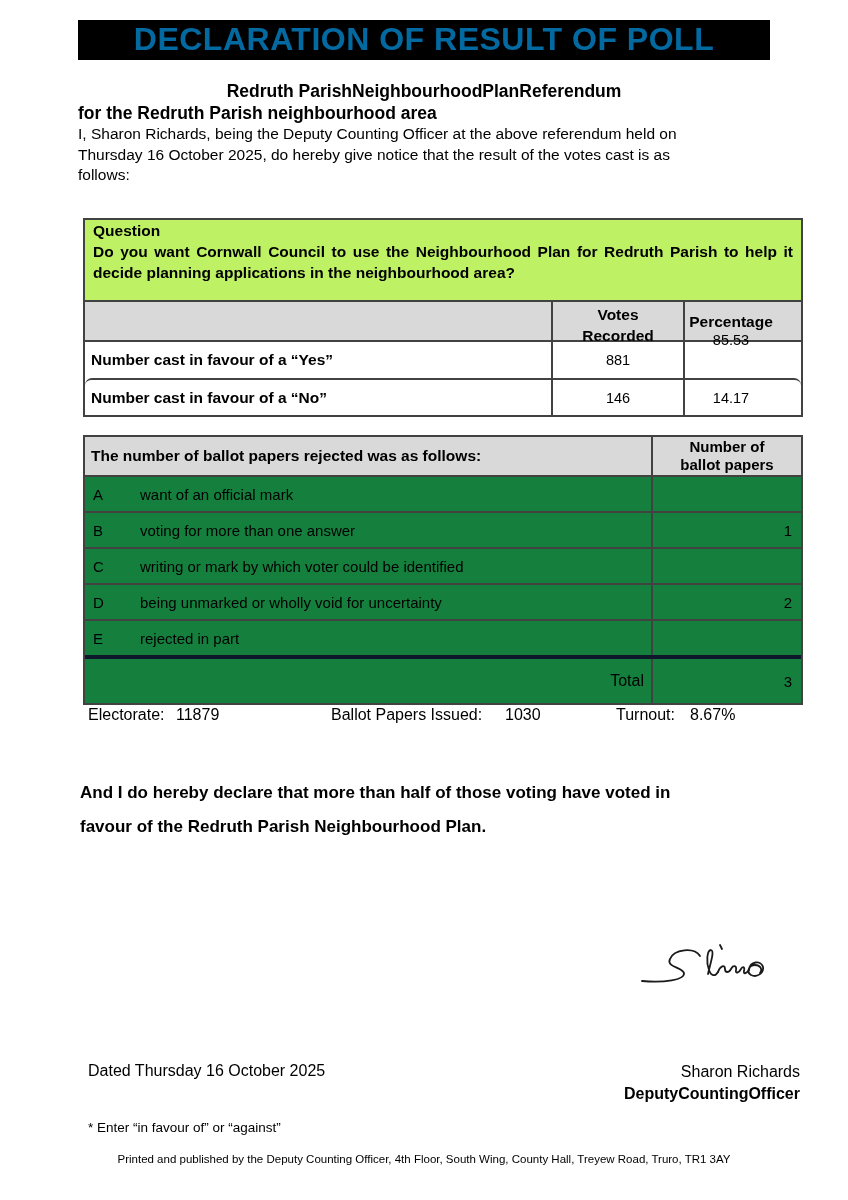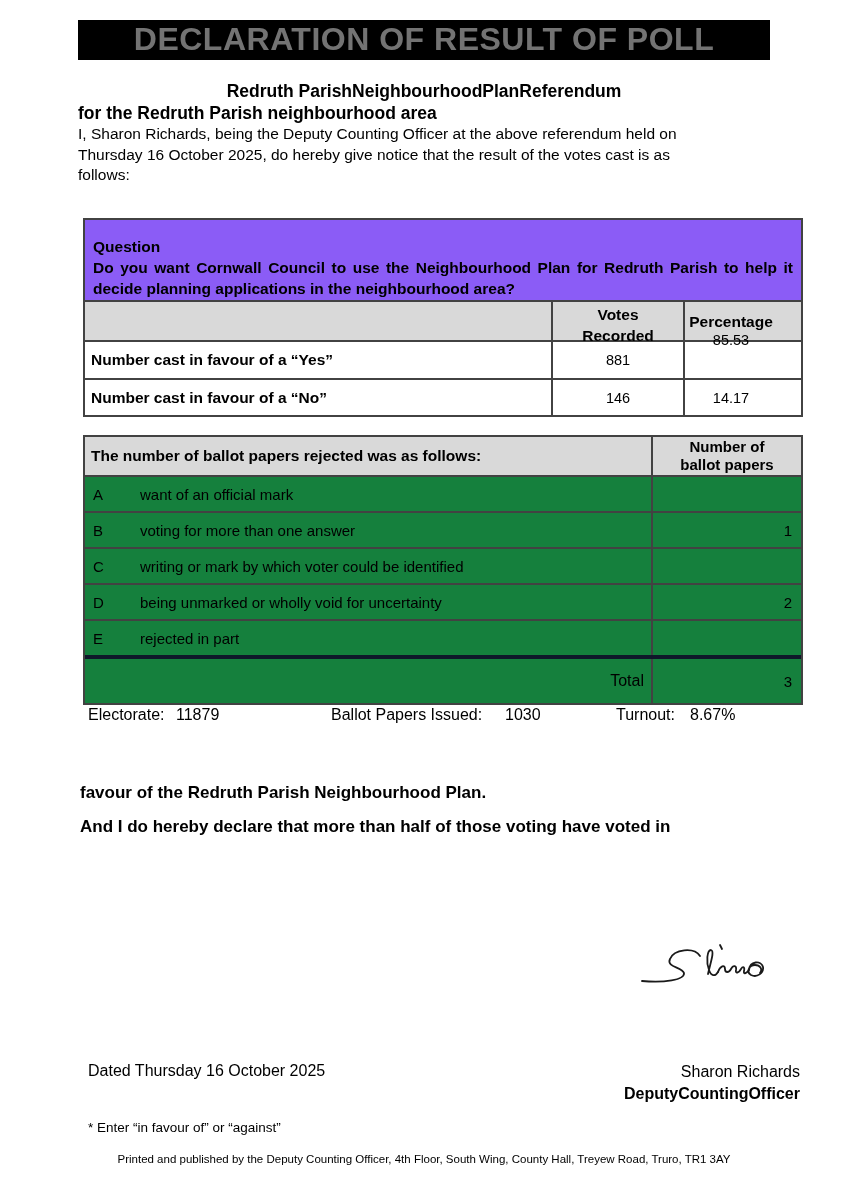--- a/index.html
+++ b/index.html
@@ -8,49 +8,49 @@
     position:relative;
     width:848px; height:1200px;
     background:#ffffff;
     font-family:"Liberation Sans", sans-serif;
     color:#000;
     overflow:hidden;
     margin:0 auto;
   }
   .banner {
     position:absolute; left:78px; top:20px; width:692px; height:40px;
-    background:#000; color:#737373;
+    background:#000; color:#0369a1;
     font-size:32px; font-weight:bold; text-align:center; line-height:39px;
     letter-spacing:0.5px; white-space:nowrap;
   }
   .heading { position:absolute; left:78px; top:81px; width:692px; font-weight:bold; font-size:17.5px; line-height:21px; }
   .heading .h1 { text-align:center; }
   .heading .h2 { text-align:left; margin-top:1px; }
   .intro { position:absolute; left:78px; top:124px; width:700px; font-size:15.5px; line-height:20.5px; }
 
   
   .t1 { position:absolute; left:83px; top:218px; width:720px; border:2px solid #424242; background:#fff; }
   .t1row { display:flex; }
   .t1 .c1 { width:466px; }
   .t1 .c2 { width:132px; border-left:2px solid #424242; }
   .t1 .c3 { width:94px; border-left:2px solid #424242; }
   .qcell {
-    background:#8b5cf6; height:80px; padding:16px 8px 0 8px;
+    background:#bef264; height:80px; padding:0 8px 0 8px;
     font-weight:bold; font-size:15.5px; line-height:21px;
   }
   .qtext { text-align:justify; }
   .hdr { background:#d9d9d9; height:40px; border-top:2px solid #424242; }
   .hdr > div { height:38px; overflow:visible; }
   .hdr .c2 { text-align:center; font-weight:bold; font-size:15.5px; line-height:21px; padding-top:2px; }
   .hdr .c3 { text-align:center; font-weight:bold; font-size:15.5px; line-height:19px; padding-top:10px; }
   .vrow { border-top:2px solid #424242; }
   .vrow > div { display:flex; align-items:center; justify-content:center; font-size:14.5px; }
   .vrow .c1 { justify-content:flex-start; padding-left:6px; font-weight:bold; font-size:15.5px; }
   .vrow.yes { height:38px; }
-  .vrow.no  { height:37px; }
+  .vrow.no  { height:37px;border-radius:7px; }
   .shift-up { transform:translateY(-20px); }
 
   
   .t2 { position:absolute; left:83px; top:435px; width:720px; border:2px solid #424242; background:#15803d; }
   .t2row { display:flex; }
   .t2 .d1 { width:566px; }
   .t2 .d2 { width:150px; border-left:2px solid #424242; }
   .t2 .hdr2 { background:#d9d9d9; height:38px; }
   .hdr2 .d1 { display:flex; align-items:center; padding-left:6px; font-weight:bold; font-size:15.5px; }
   .hdr2 .d2 { display:flex; flex-direction:column; align-items:center; justify-content:center; font-weight:bold; font-size:15px; line-height:18px; }
@@ -176,22 +176,22 @@
   <div class="stats">
     <span class="s-el">Electorate:</span>
     <span class="s-elv">11879</span>
     <span class="s-bp">Ballot Papers Issued:</span>
     <span class="s-bpv">1030</span>
     <span class="s-tn">Turnout:</span>
     <span class="s-tnv">8.67%</span>
   </div>
 
   <div class="declaration">
+    <div>And I do hereby declare that more than half of those voting have voted in</div>
     <div>favour of the Redruth Parish Neighbourhood Plan.</div>
-    <div>And I do hereby declare that more than half of those voting have voted in</div>
   </div>
 
   <svg class="sig" viewBox="0 0 135 52" fill="none" stroke="#1a1a1a" stroke-width="1.8" stroke-linecap="round" stroke-linejoin="round">
     <path d="M70,14 C64,5 44,7 40,17 C36,25 52,25 54,31 C55,38 34,41 12,39"></path>
     <path d="M78,32 C80,22 85,9 81,8 C77,8 76,20 79,28 C81,34 85,35 88,30"></path>
     <path d="M90,3 L92,7"></path>
     <path d="M88,30 C90,24 95,22 95,27 C95,31 99,31 101,27 C103,23 107,23 106,28 C105,32 109,31 111,27 C113,24 115,25 114,29 C113,33 117,31 119,28"></path>
     <path d="M119,28 C120,19 131,18 133,25 C134,31 127,36 121,33 C116,30 119,23 125,23 C130,23 133,27 130,31"></path>
   </svg>
 

